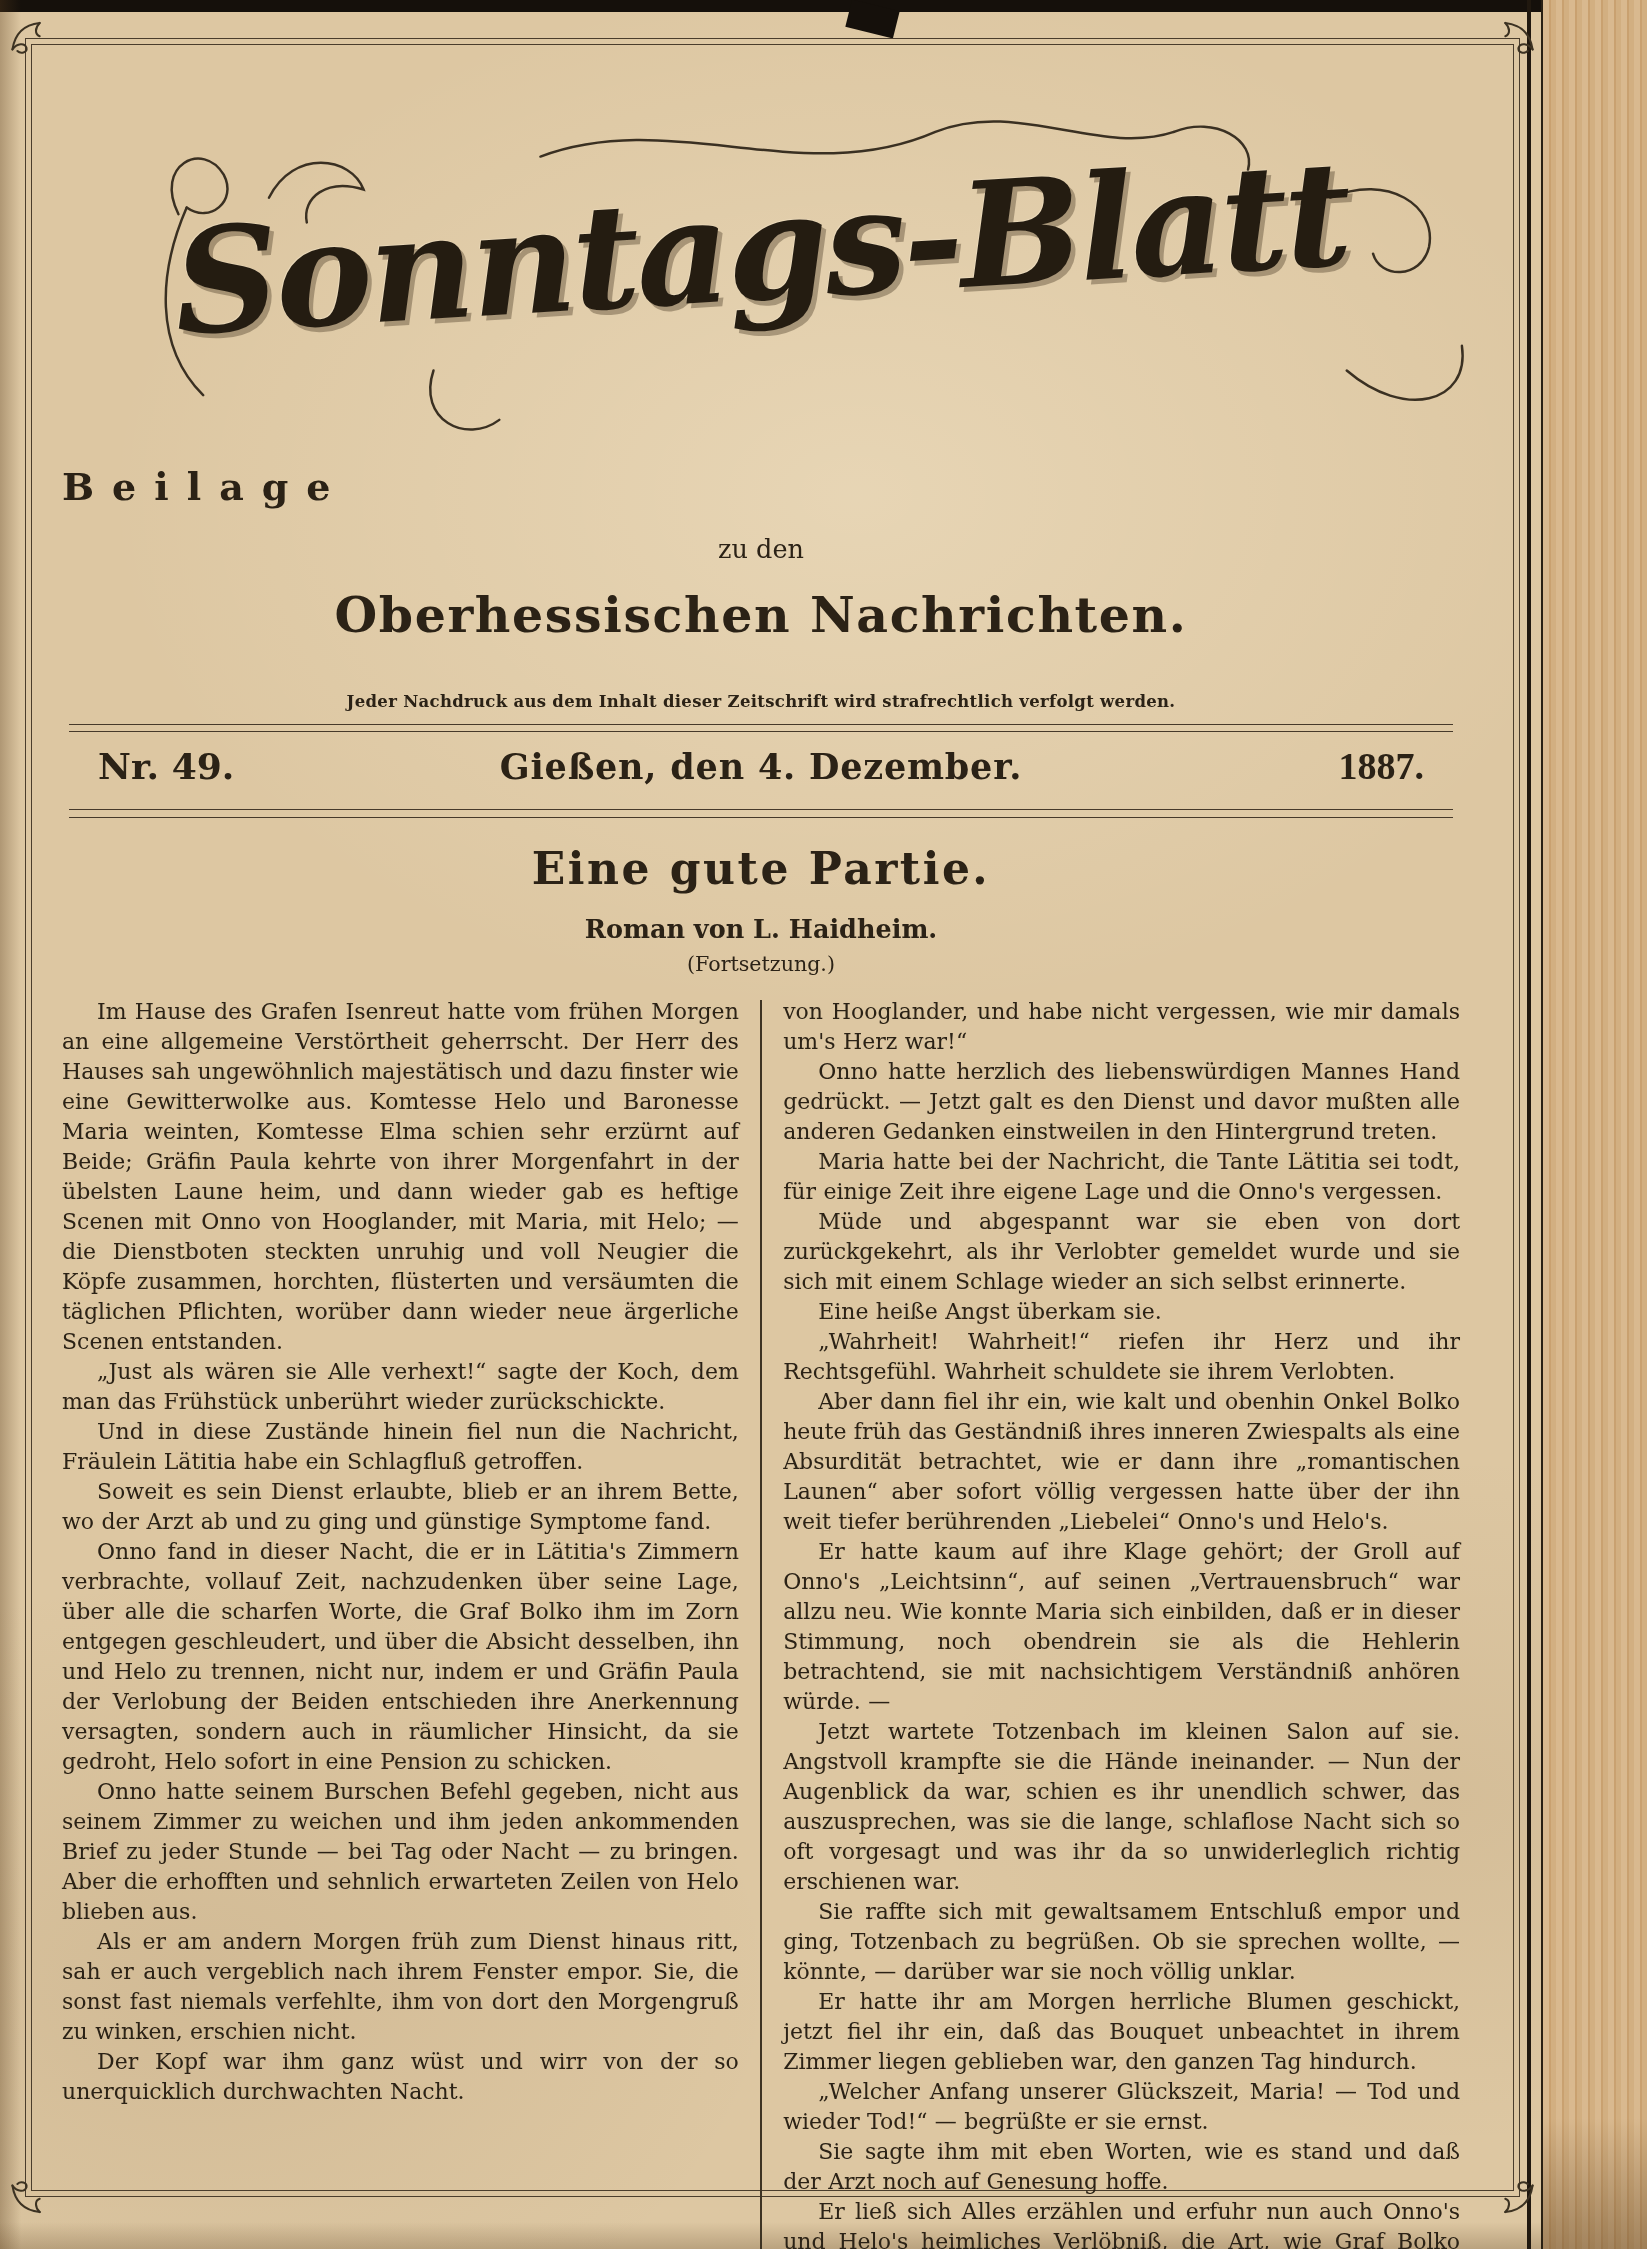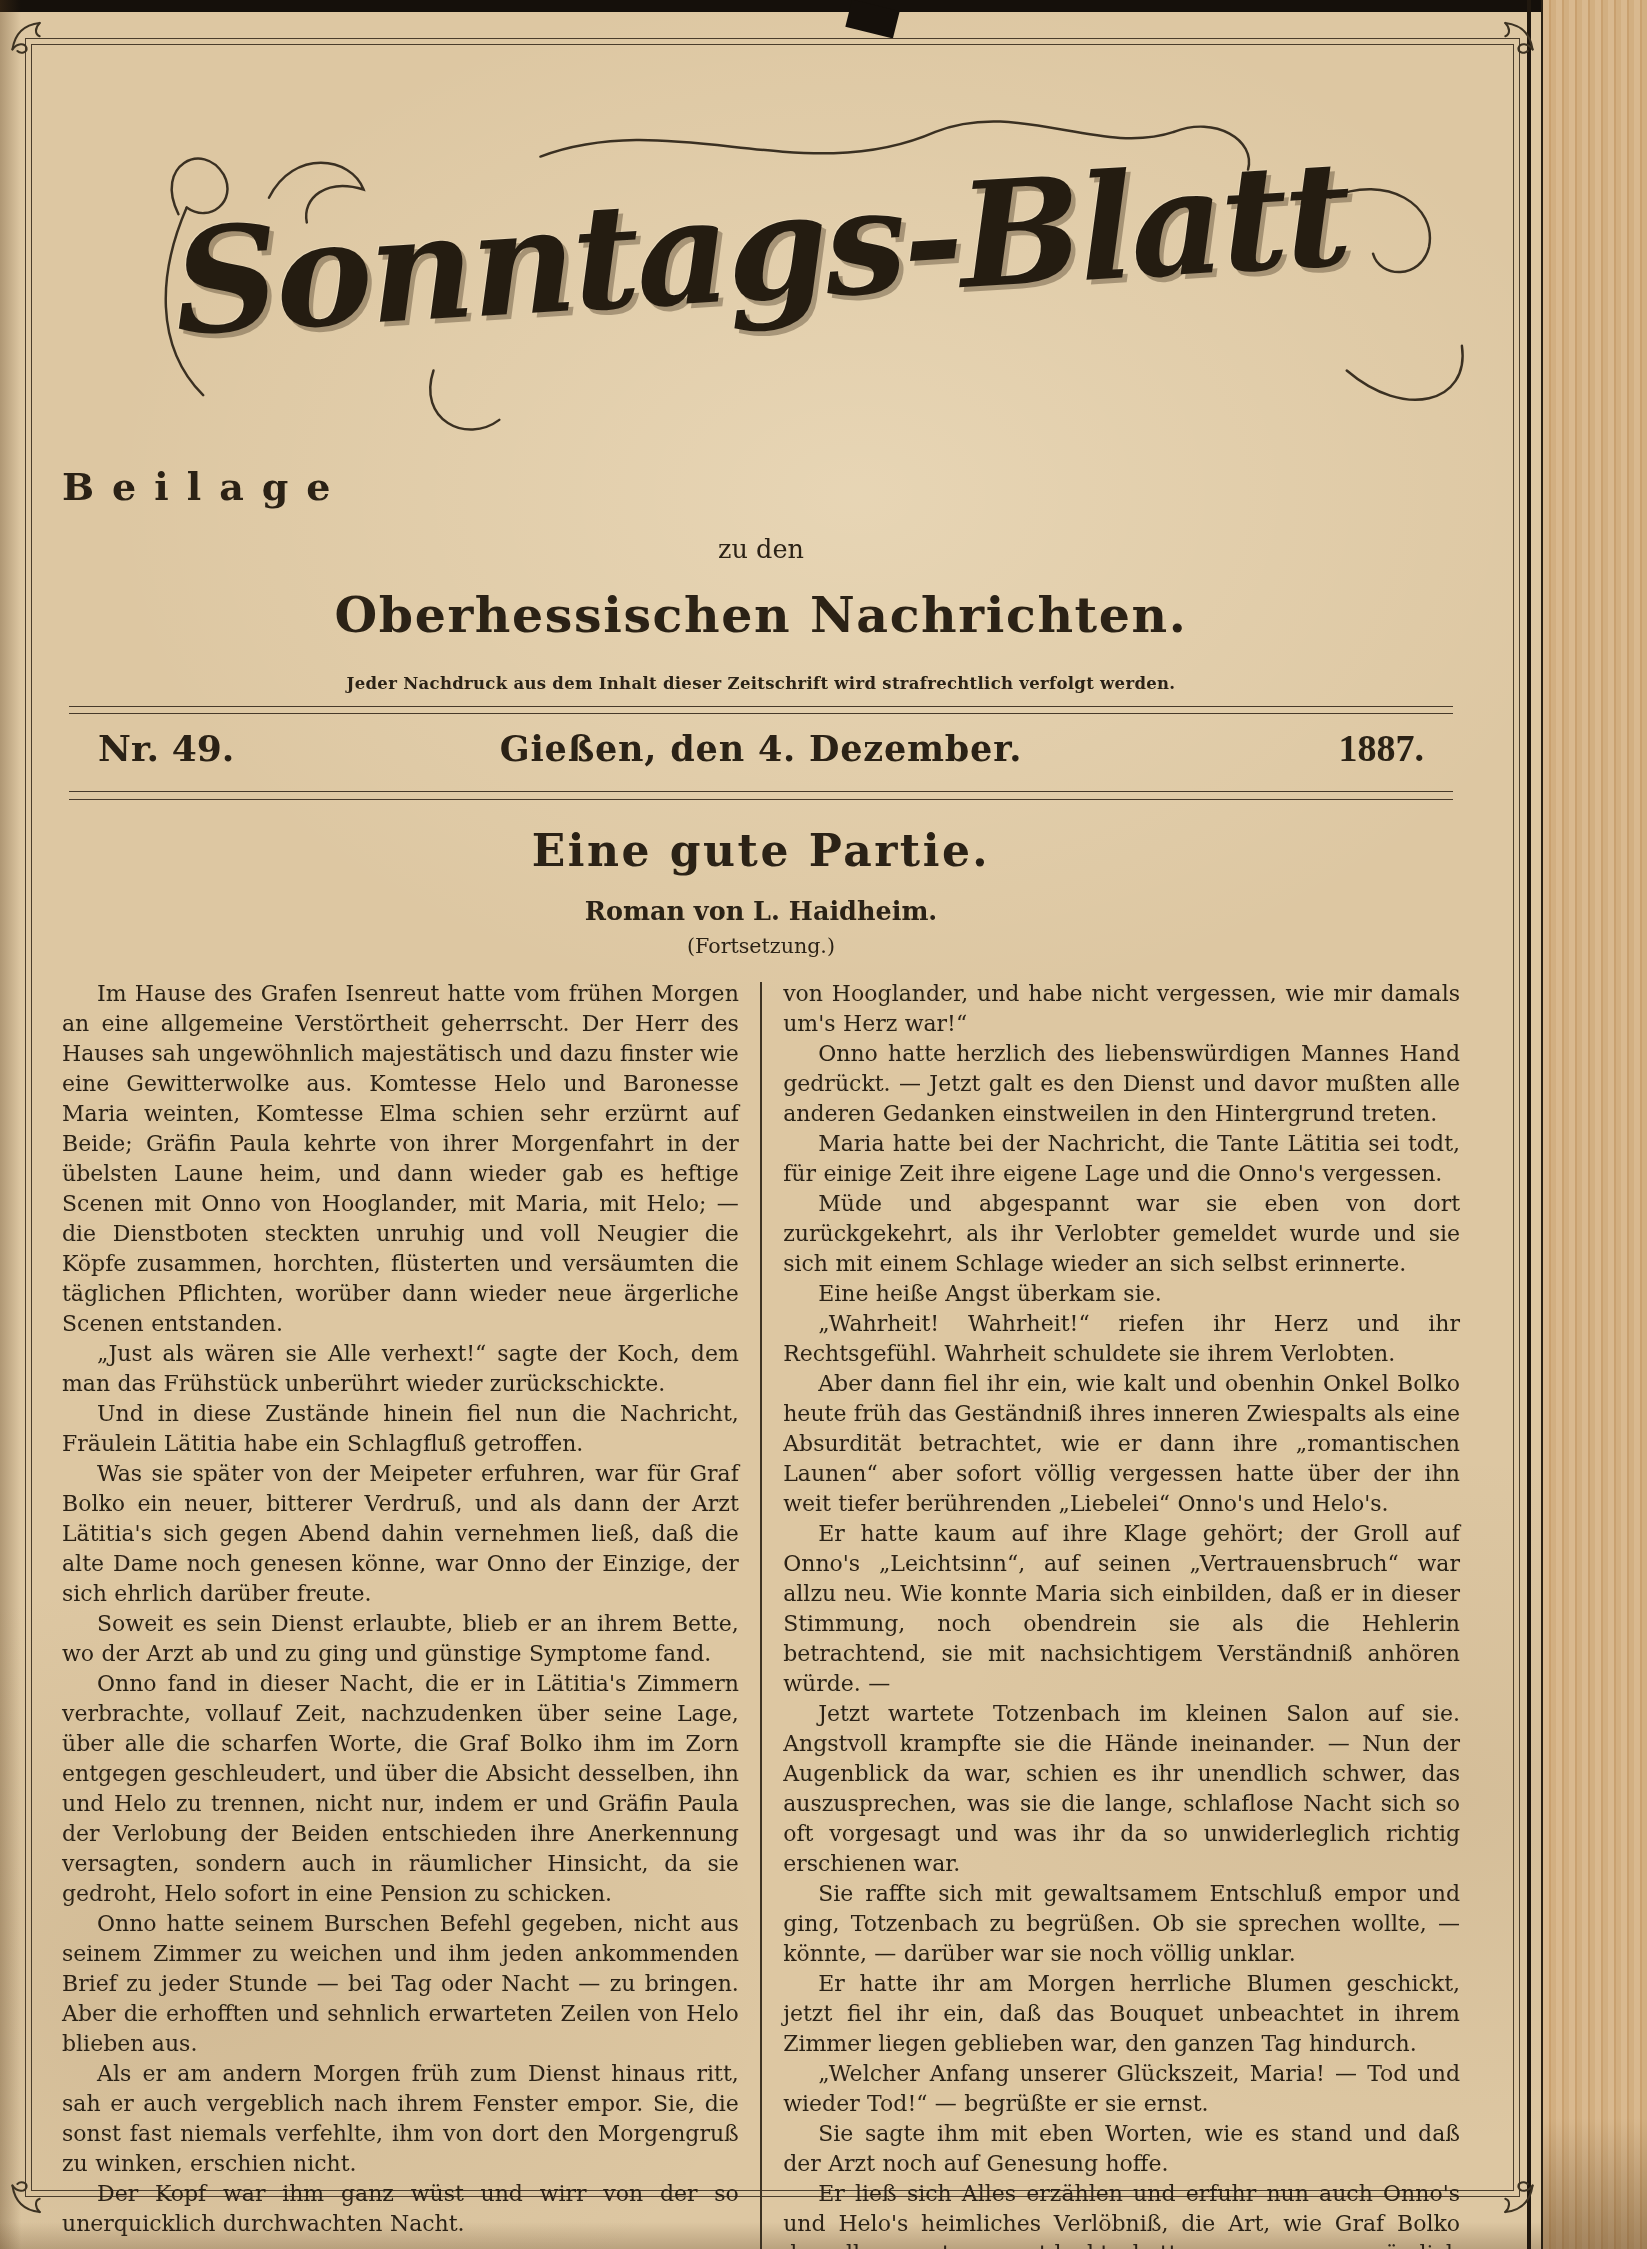--- a/index.html
+++ b/index.html
@@ -48,21 +48,21 @@
     position:absolute;left:0;right:0;top:64px;text-align:center;
     transform:rotate(-3.4deg);
     font-family:"DejaVu Serif", serif;font-style:italic;font-weight:bold;
     font-size:145px;letter-spacing:-3.3px;color:#241c11;
     text-shadow:4.1px 5px 0 rgba(70,55,34,.38), -0.8px -0.8px 0 rgba(255,244,220,.35);
     white-space:nowrap;
   }
   .sub-beilage{margin-top:3.3px;text-align:left;font-size:38px;font-weight:bold;letter-spacing:18px;}
   .sub-zuden{margin-top:25px;text-align:center;font-size:25.5px;}
   .sub-haupt{margin-top:21.4px;text-align:center;font-size:49px;font-weight:bold;letter-spacing:1.6px;}
-  .copyright{margin-top:30px;text-align:center;font-size:16.5px;font-weight:bold;letter-spacing:0.3px;}
+  .copyright{margin-top:48px;text-align:center;font-size:16.5px;font-weight:bold;letter-spacing:0.3px;}
   .double-rule{margin:13px 6.6px 0 6.6px;height:6.6px;border-top:1.6px solid #46392a;border-bottom:1.2px solid #46392a;}
   .issue-row{display:flex;align-items:baseline;padding:11.5px 36px 8.2px 36px;}
   .issue-number{flex:1;text-align:left;font-size:36px;font-weight:bold;}
   .issue-place-date{flex:2.4;text-align:center;font-size:35px;font-weight:bold;letter-spacing:0.8px;}
   .issue-year{flex:1;text-align:right;font-family:"Liberation Serif", serif;font-size:38px;font-weight:bold;}
   
   .article-title{margin-top:25px;text-align:center;font-size:44px;font-weight:bold;letter-spacing:2.5px;}
   .article-byline{margin-top:20px;text-align:center;font-size:25.5px;font-weight:bold;}
   .article-continuation{margin-top:8px;text-align:center;font-size:20.6px;}
   .columns{display:flex;margin-top:21.4px;}
@@ -150,21 +150,20 @@
 
         <div class="article-title">Eine gute Partie.</div>
         <div class="article-byline">Roman von L. Haidheim.</div>
         <div class="article-continuation">(Fortsetzung.)</div>
 
         <div class="columns">
           <div class="col left">
             <p>Im Hause des Grafen Isenreut hatte vom frühen Morgen an eine allgemeine Verstörtheit geherrscht. Der Herr des Hauses sah ungewöhnlich majestätisch und dazu finster wie eine Gewitterwolke aus. Komtesse Helo und Baronesse Maria weinten, Komtesse Elma schien sehr erzürnt auf Beide; Gräfin Paula kehrte von ihrer Morgenfahrt in der übelsten Laune heim, und dann wieder gab es heftige Scenen mit Onno von Hooglander, mit Maria, mit Helo; — die Dienstboten steckten unruhig und voll Neugier die Köpfe zusammen, horchten, flüsterten und versäumten die täglichen Pflichten, worüber dann wieder neue ärgerliche Scenen entstanden.</p>
             <p>„Just als wären sie Alle verhext!“ sagte der Koch, dem man das Frühstück unberührt wieder zurückschickte.</p>
             <p>Und in diese Zustände hinein fiel nun die Nachricht, Fräulein Lätitia habe ein Schlagfluß getroffen.</p>
-            <p>Was sie später von der Meipeter erfuhren, war für Graf Bolko ein neuer, bitterer Verdruß, und als dann der Arzt Lätitia's sich gegen Abend dahin vernehmen ließ, daß die alte Dame noch genesen könne, war Onno der Einzige, der sich ehrlich darüber freute.</p>
             <p>Soweit es sein Dienst erlaubte, blieb er an ihrem Bette, wo der Arzt ab und zu ging und günstige Symptome fand.</p>
             <p>Onno fand in dieser Nacht, die er in Lätitia's Zimmern verbrachte, vollauf Zeit, nachzudenken über seine Lage, über alle die scharfen Worte, die Graf Bolko ihm im Zorn entgegen geschleudert, und über die Absicht desselben, ihn und Helo zu trennen, nicht nur, indem er und Gräfin Paula der Verlobung der Beiden entschieden ihre Anerkennung versagten, sondern auch in räumlicher Hinsicht, da sie gedroht, Helo sofort in eine Pension zu schicken.</p>
             <p>Onno hatte seinem Burschen Befehl gegeben, nicht aus seinem Zimmer zu weichen und ihm jeden ankommenden Brief zu jeder Stunde — bei Tag oder Nacht — zu bringen. Aber die erhofften und sehnlich erwarteten Zeilen von Helo blieben aus.</p>
             <p>Als er am andern Morgen früh zum Dienst hinaus ritt, sah er auch vergeblich nach ihrem Fenster empor. Sie, die sonst fast niemals verfehlte, ihm von dort den Morgengruß zu winken, erschien nicht.</p>
             <p>Der Kopf war ihm ganz wüst und wirr von der so unerquicklich durchwachten Nacht.</p>
 
           </div>
           <div class="column-divider"></div>
           <div class="col right">
             <p style="text-indent:0;">von Hooglander, und habe nicht vergessen, wie mir damals um's Herz war!“</p>

